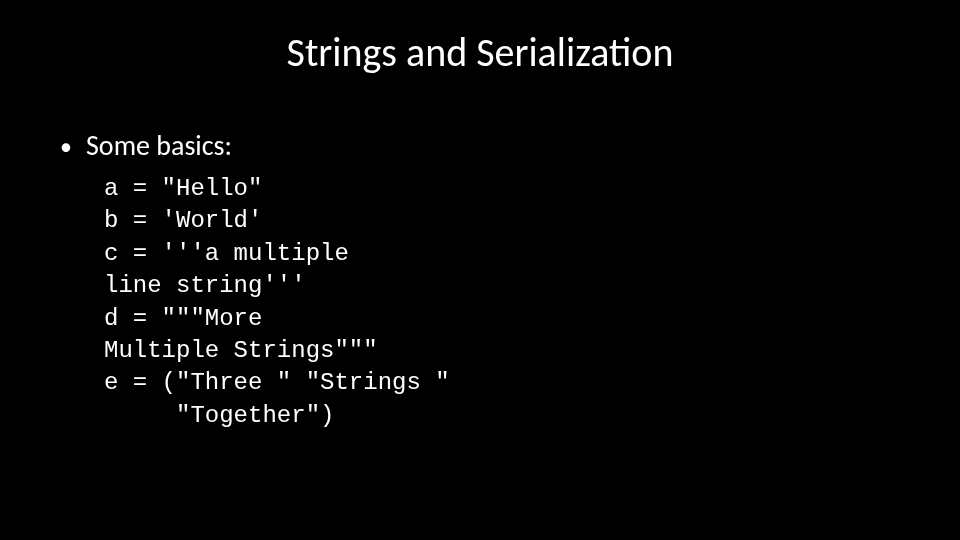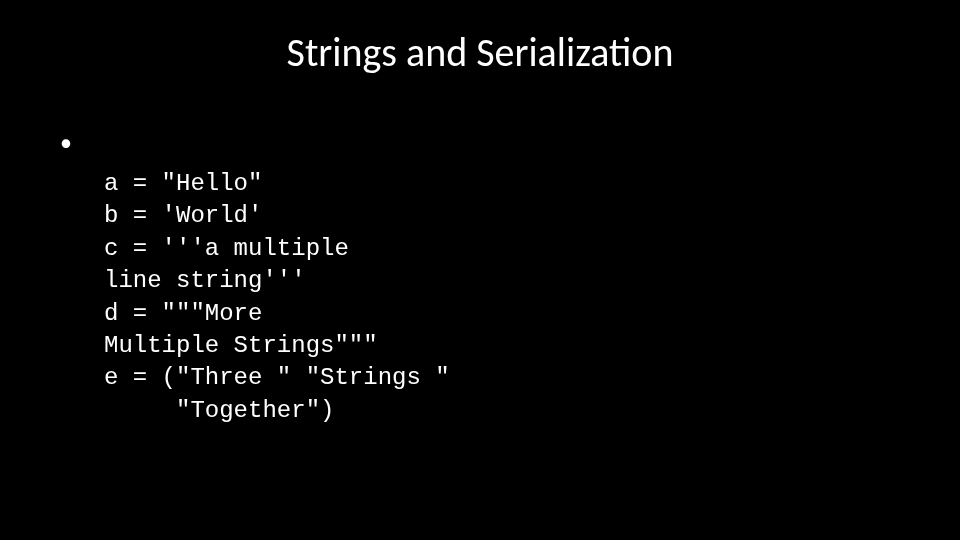--- a/index.html
+++ b/index.html
@@ -63,20 +63,21 @@
 <body>
 
 <div class="slide">
 
   <div class="title">Strings and Serialization</div>
 
   <div class="body">
 
     <div class="bullet-row">
       <span class="bullet-dot">•</span>
+      <span class="bullet-text">Some basics:</span>
     </div>
 
     <div class="code">a = "Hello"
 b = 'World'
 c = '''a multiple
 line string'''
 d = """More
 Multiple Strings"""
 e = ("Three " "Strings "
      "Together")</div>

